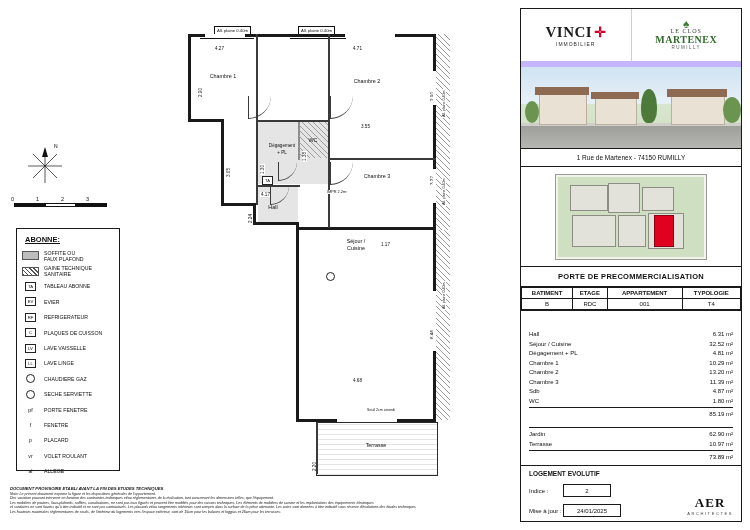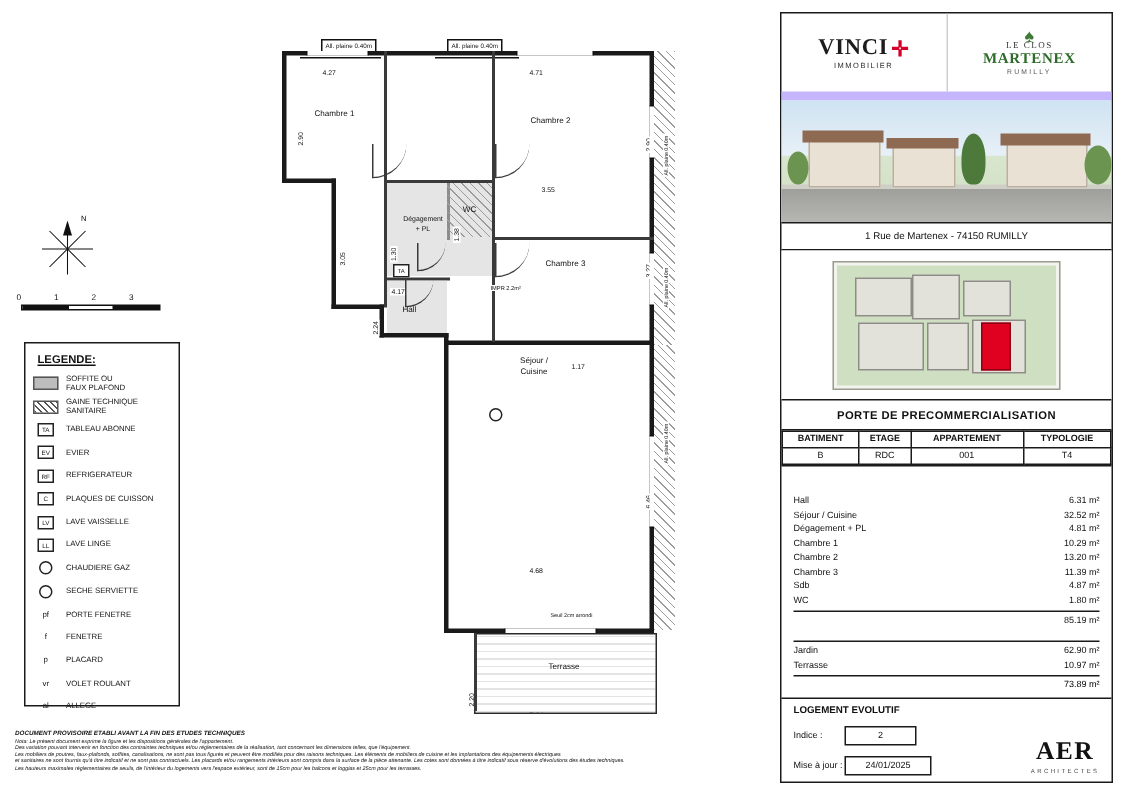--- a/index.html
+++ b/index.html
@@ -52,21 +52,21 @@
   .asep{height:4px;}
   .agrp2{border-top:1px solid #1a1a1a;margin-top:3px;padding-top:2px;}
   .atot2{display:flex;justify-content:flex-end;font-size:6px;line-height:11px;border-top:1px solid #1a1a1a;margin-top:1px;padding-top:1px;}
 
   .evo{position:absolute;left:0;top:457px;width:100%;height:56px;box-sizing:border-box;padding:4px 8px;}
   .evo-t{font-size:6.5px;font-weight:bold;color:#111;}
   .evo-row{display:flex;align-items:center;font-size:6px;color:#111;margin-top:7px;}
   .evo-lbl{width:34px;}
   .evo-box{border:1px solid #1a1a1a;width:46px;height:11px;display:flex;align-items:center;justify-content:center;font-size:6px;}
   .aer{position:absolute;right:8px;bottom:6px;text-align:center;}
-  .aer1{font-family:"Liberation Serif",serif;font-size:17px;font-weight:bold;color:#111;letter-spacing:1px;}
+  .aer1{font-family:"Liberation Serif",serif;font-size:13px;font-weight:bold;color:#111;letter-spacing:1px;}
   .aer2{font-size:4px;letter-spacing:1.6px;color:#444;}
 
   
   .legend{position:absolute;left:16px;top:228px;width:104px;height:243px;border:1px solid #1a1a1a;box-sizing:border-box;background:#fff;}
   .lg-title{font-size:7.5px;font-weight:bold;text-decoration:underline;margin:6px 0 4px 8px;color:#111;}
   .lg-row{display:flex;align-items:center;height:15.4px;padding-left:5px;}
   .lg-ico{width:17px;height:9px;margin-right:5px;display:flex;align-items:center;justify-content:center;flex:none;}
   .lg-txt{font-size:5.2px;color:#111;line-height:6px;}
   .sw-soffite{width:15px;height:7px;background:#bdbdbd;border:.5px solid #555;}
   .sw-gaine{width:15px;height:7px;background:repeating-linear-gradient(45deg,#555 0 1px,#fff 1px 3px);border:.5px solid #555;}
@@ -222,21 +222,21 @@
       <span>3</span>
     </div>
     <div class="sc-bar">
       <div class="sc-seg f"></div>
         <div class="sc-seg"></div>
         <div class="sc-seg f" style="border-right:none;"></div>
     </div>
   </div>
 
   <div class="legend">
-    <div class="lg-title">LEGENDE:</div>
+    <div class="lg-title">ABONNE:</div>
 
     <div class="lg-row">
       <span class="lg-ico">
           <span class="sw-soffite"></span>
         </span>
       <span class="lg-txt" style="white-space:pre-line;">SOFFITE OU
 FAUX PLAFOND</span>
     </div>
     <div class="lg-row">
       <span class="lg-ico">

